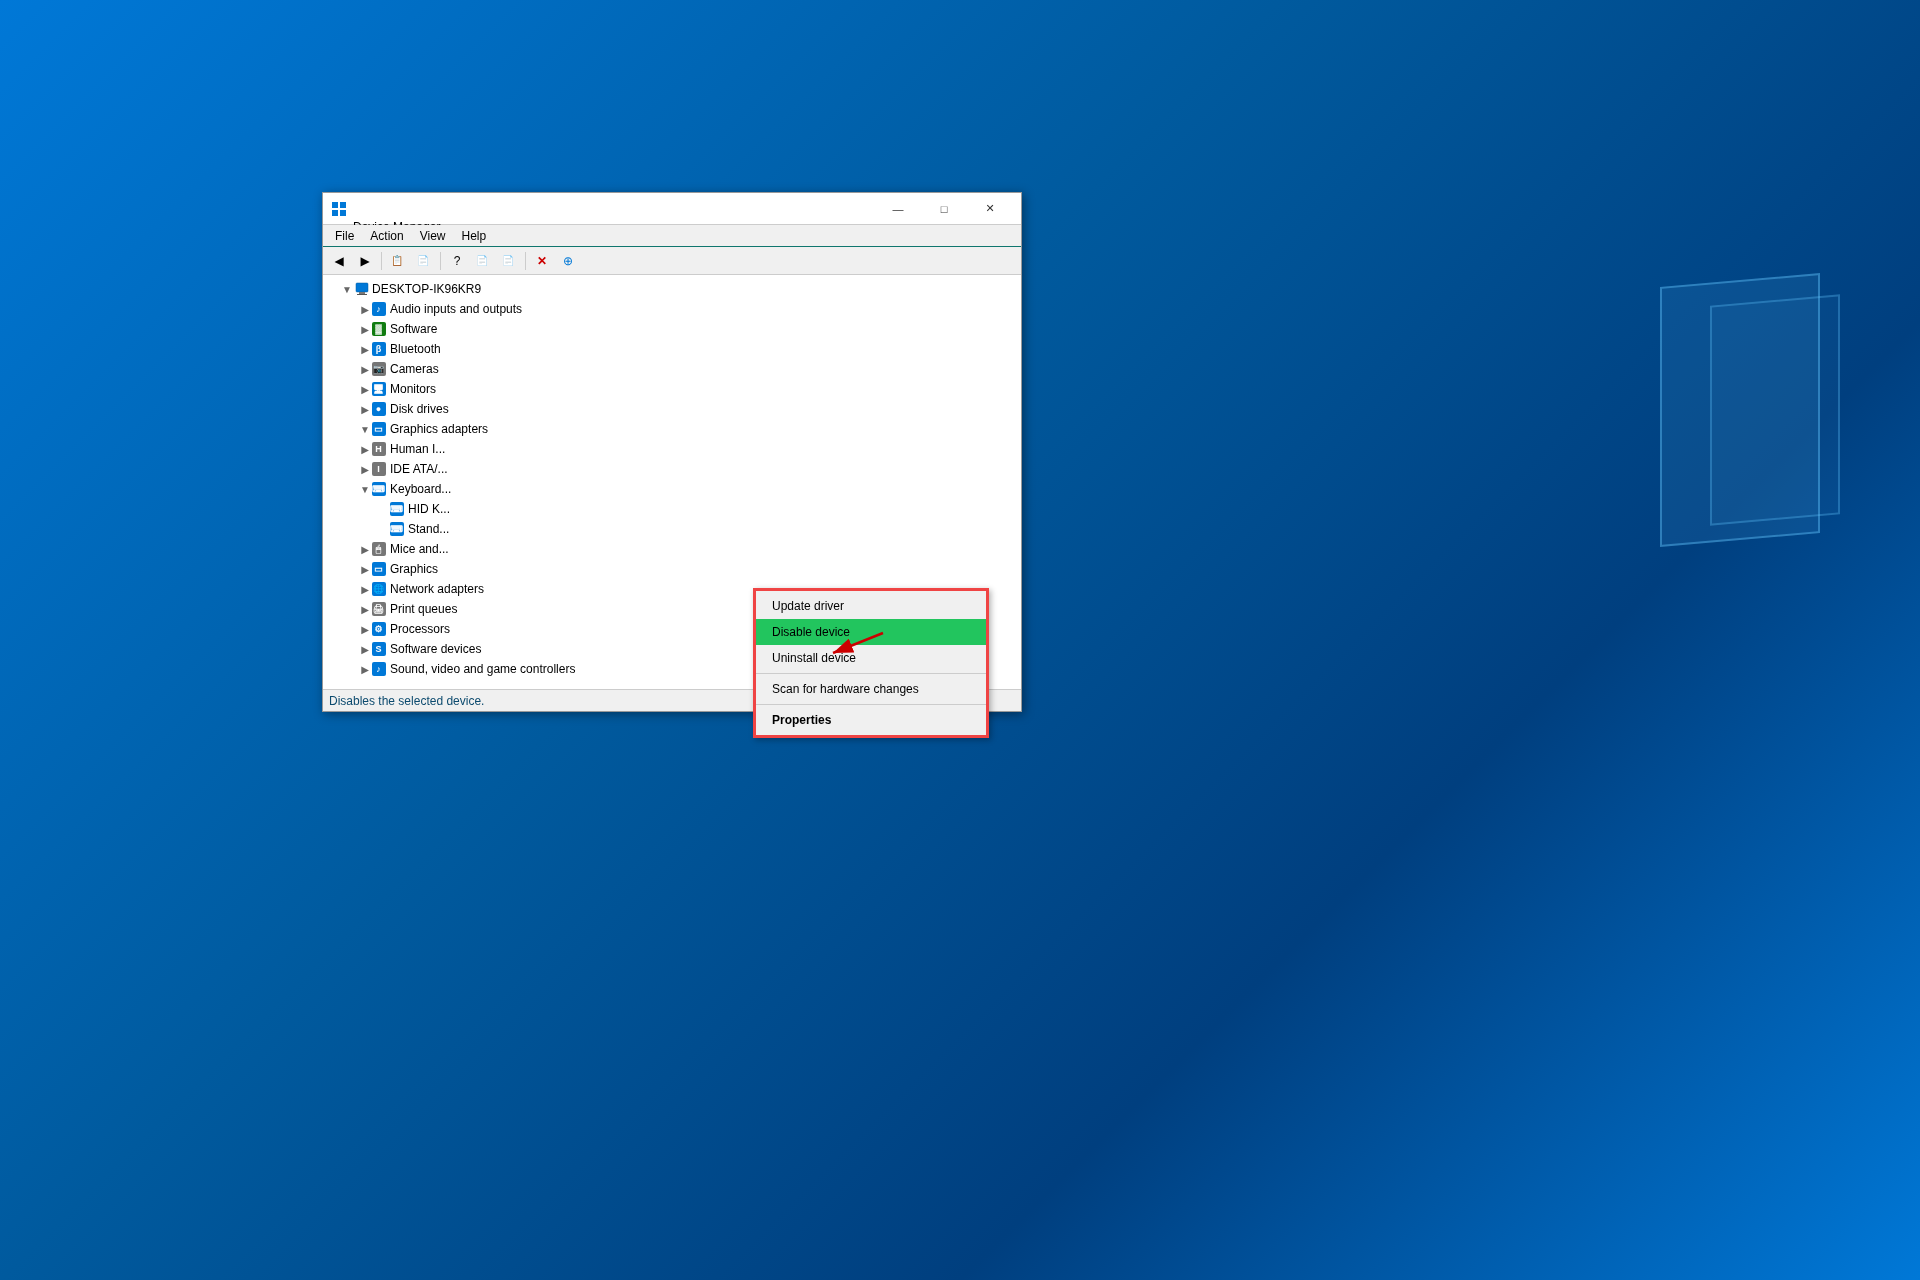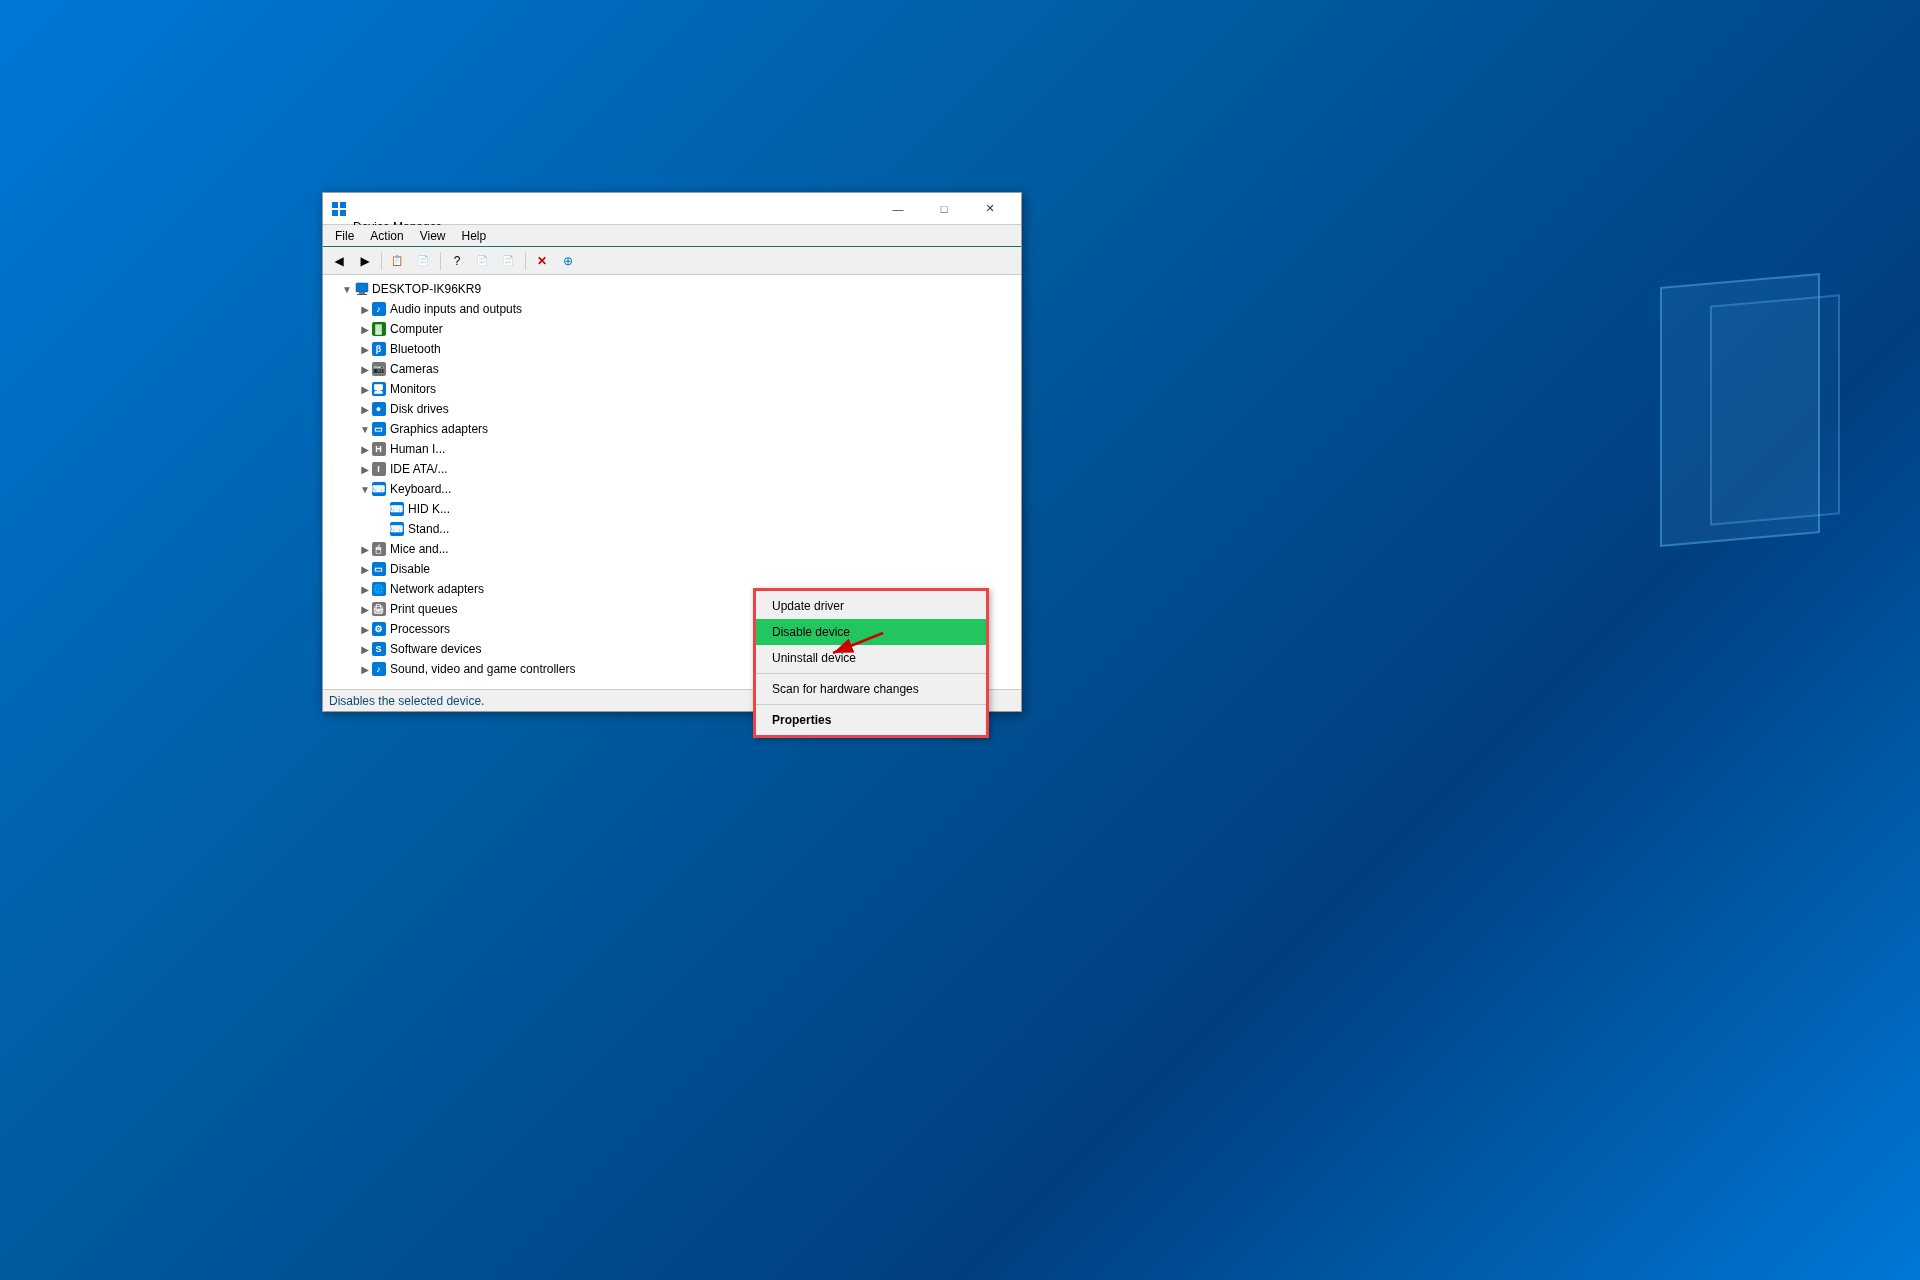--- a/index.html
+++ b/index.html
@@ -322,21 +322,21 @@
           <div class="icon-box icon-blue">♪</div>
         </div>
         <span>Audio inputs and outputs</span>
       </div>
 
       <div class="tree-item indent2">
         <span class="chevron">▶</span>
         <div class="dev-icon">
           <div class="icon-box icon-green">▓</div>
         </div>
-        <span>Computer</span>
+        <span>Software</span>
       </div>
 
       <div class="tree-item indent2">
         <span class="chevron">▶</span>
         <div class="dev-icon">
           <div class="icon-box icon-blue">β</div>
         </div>
         <span>Bluetooth</span>
       </div>
 
@@ -419,21 +419,21 @@
           <div class="icon-box icon-gray">🖱</div>
         </div>
         <span>Mice and...</span>
       </div>
 
       <div class="tree-item indent2">
         <span class="chevron">▶</span>
         <div class="dev-icon">
           <div class="icon-box icon-blue">▭</div>
         </div>
-        <span>Disable</span>
+        <span>Graphics</span>
       </div>
 
       <div class="tree-item indent2">
         <span class="chevron">▶</span>
         <div class="dev-icon">
           <div class="icon-box icon-blue">🌐</div>
         </div>
         <span>Network adapters</span>
       </div>
 

